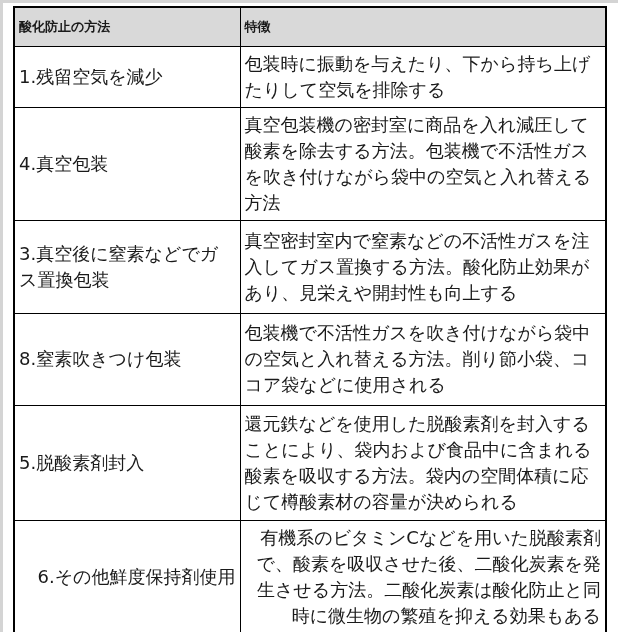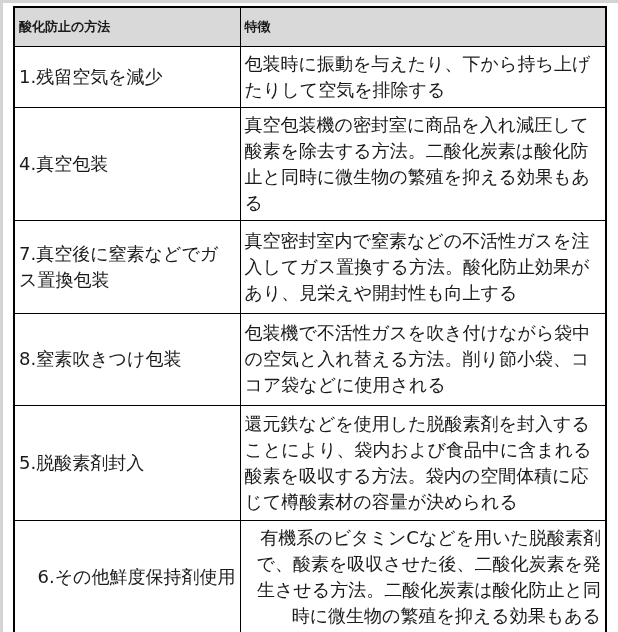--- a/index.html
+++ b/index.html
@@ -83,24 +83,24 @@
       <th>特徴</th>
     </tr>
   </thead>
   <tbody>
     <tr class="r1">
       <td>1.残留空気を減少</td>
       <td class="desc">包装時に振動を与えたり、下から持ち上げたりして空気を排除する</td>
     </tr>
     <tr class="r2">
       <td>4.真空包装</td>
-      <td class="desc">真空包装機の密封室に商品を入れ減圧して酸素を除去する方法。二酸化炭素は酸化防止と同時に微生物の繁殖を抑える効果もある</td>
+      <td class="desc">真空包装機の密封室に商品を入れ減圧して酸素を除去する方法。包装機で不活性ガスを吹き付けながら袋中の空気と入れ替える方法</td>
     </tr>
     <tr class="r3">
-      <td>7.真空後に窒素などでガス置換包装</td>
+      <td>3.真空後に窒素などでガス置換包装</td>
       <td class="desc">真空密封室内で窒素などの不活性ガスを注入してガス置換する方法。酸化防止効果があり、見栄えや開封性も向上する</td>
     </tr>
     <tr class="r4">
       <td>8.窒素吹きつけ包装</td>
       <td class="desc">包装機で不活性ガスを吹き付けながら袋中の空気と入れ替える方法。削り節小袋、ココア袋などに使用される</td>
     </tr>
     <tr class="r5">
       <td>5.脱酸素剤封入</td>
       <td class="desc">還元鉄などを使用した脱酸素剤を封入することにより、袋内および食品中に含まれる酸素を吸収する方法。袋内の空間体積に応じて樽酸素材の容量が決められる</td>
     </tr>

